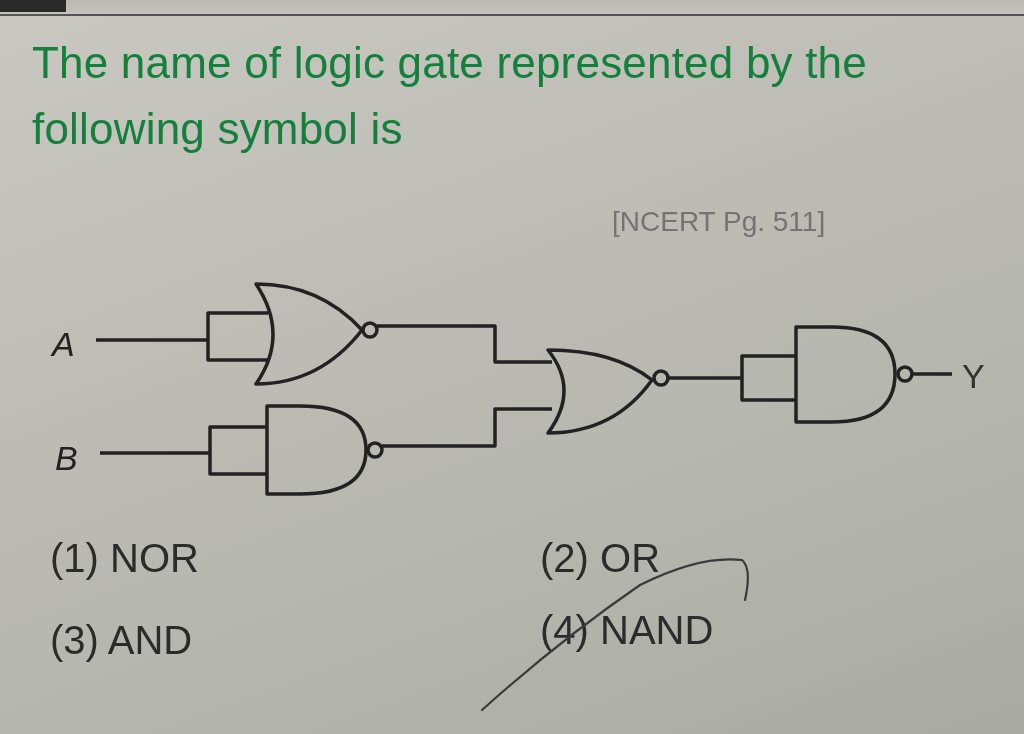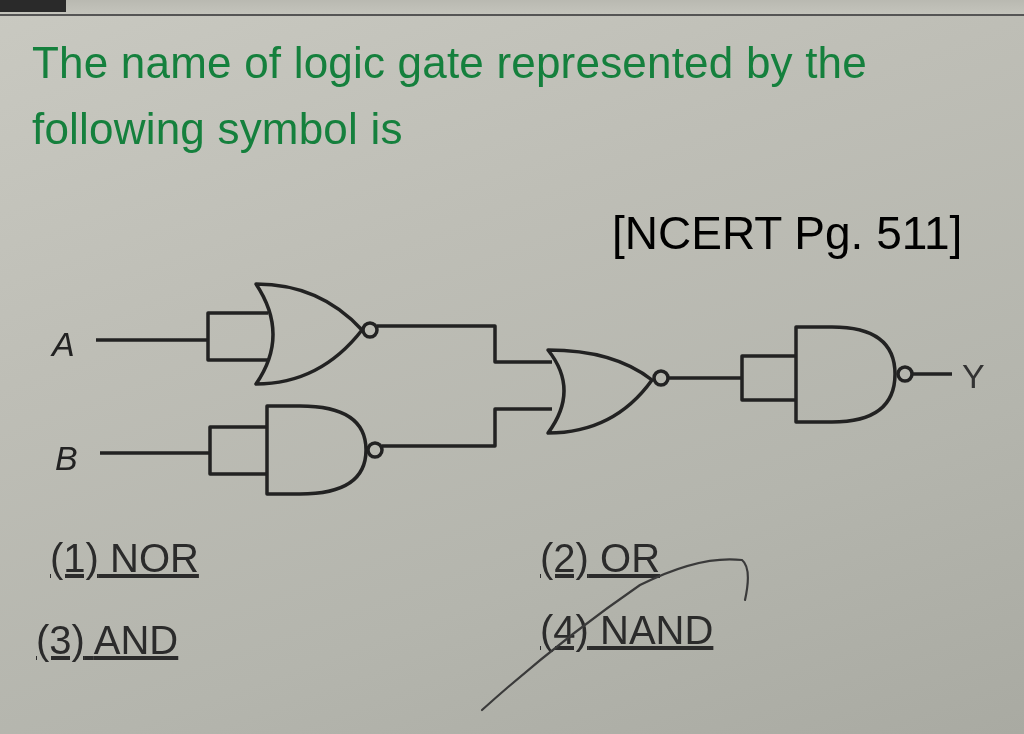--- a/index.html
+++ b/index.html
@@ -16,32 +16,32 @@
     }
     .top-strip .dark-block {
       position: absolute; left: 0; top: 0; width: 66px; height: 12px; background: #2a2a2a;
     }
     .question {
       position: absolute; left: 32px; top: 30px; width: 980px;
       font-size: 44px; line-height: 66px; color: #15803d; letter-spacing: 0.2px;
     }
     .reference {
       position: absolute; left: 612px; top: 206px;
-      font-size: 46px; color: #000000;
+      font-size: 28px; color: #737373;
     }
     .circuit { position: absolute; left: 0; top: 260px; width: 1024px; height: 260px; }
     .circuit svg { width: 1024px; height: 260px; }
     .lbl { font-family: "Liberation Sans", sans-serif; font-style: italic; font-size: 34px; fill: #222; }
     .lbl-y { font-family: "Liberation Sans", sans-serif; font-size: 34px; fill: #333; }
     .option {
-      position: absolute; font-size: 40px; color: #2b2b2b; text-decoration: underline;
+      position: absolute; font-size: 40px; color: #2b2b2b;
     }
     .opt1 { left: 50px; top: 536px; }
     .opt2 { left: 540px; top: 536px; }
-    .opt3 { left: 36px; top: 618px; }
+    .opt3 { left: 50px; top: 618px; }
     .opt4 { left: 540px; top: 608px; }
     .pen { position: absolute; left: 0; top: 0; width: 1024px; height: 734px; pointer-events: none; }
   </style>
 </head>
 <body>
 
 <div class="top-strip">
   <div class="dark-block"></div>
 </div>
 

